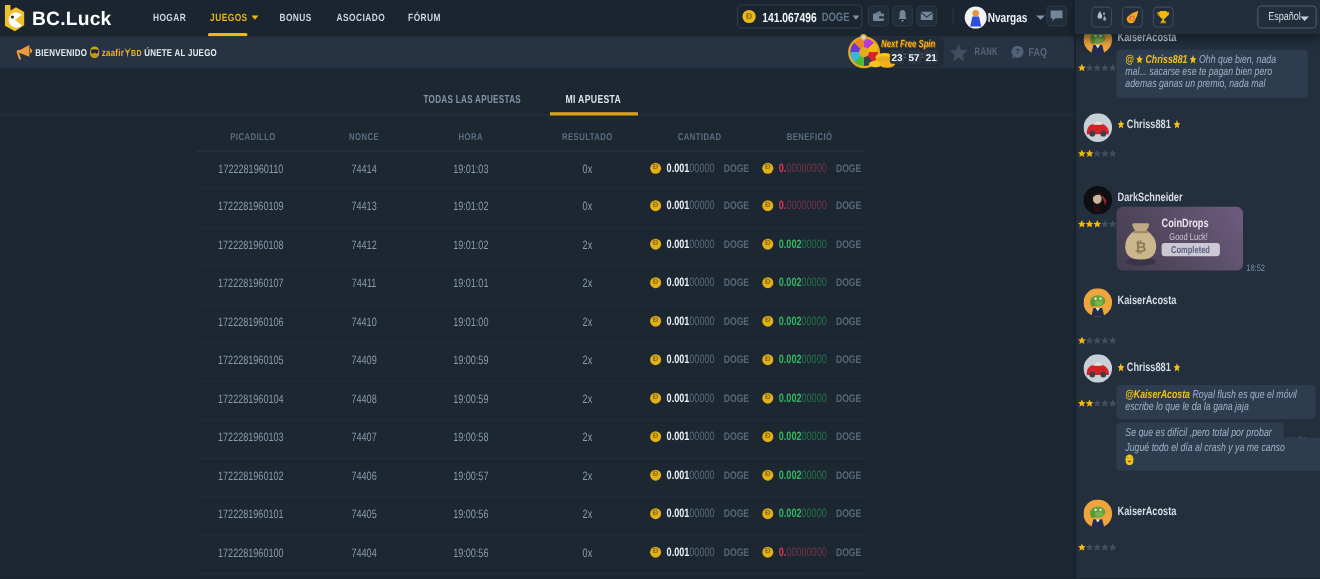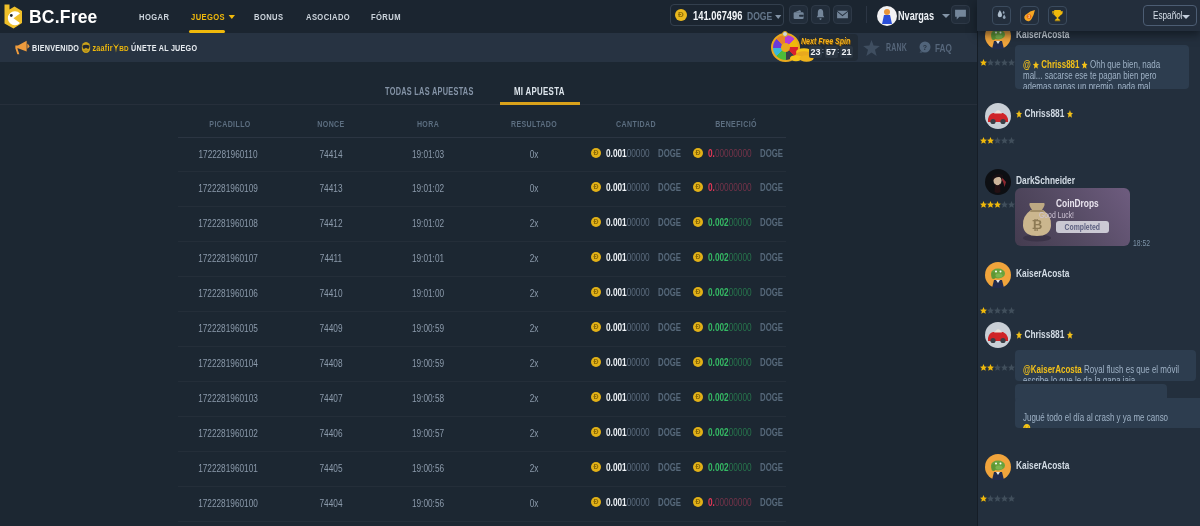--- a/index.html
+++ b/index.html
@@ -53,39 +53,39 @@
 
 #chat { position:absolute; left:977px; top:0; width:223px; height:526px; background:#232f3d; border-left:1px solid #151d26; }
 #chead { position:absolute; left:977px; top:0; width:223px; height:31px; background:#232e3c; box-shadow:0 4px 8px rgba(8,12,18,0.55); z-index:10; }
 .cbtn { position:absolute; top:6px; width:19px; height:19px; border:1px solid #3b4b5e; border-radius:4px; }
 #esp { position:absolute; left:166px; top:5px; width:54px; height:21px; border:1px solid #4c5d73; border-radius:4px; color:#d6dfe8; font-size:10.5px; line-height:19px; padding-left:9px; }
 .av { position:absolute; width:26px; height:26px; border-radius:50%; overflow:hidden; }
 #chat-body { position:absolute; left:977px; top:0; width:223px; height:526px; z-index:2; }
 #chat-body .abs { position:absolute; }
 .uname { position:absolute; left:39px; font-size:11px; font-weight:bold; color:#d3dce5; white-space:nowrap; }
 .sq { display:inline-block; transform:scaleX(0.76); transform-origin:0 50%; white-space:nowrap; }
-.bub { position:absolute; left:38px; background:#2d3d4f; border-radius:4px; padding:14px 8px 0; font-size:10.5px; line-height:11px; color:#9fb2c6; overflow:hidden; }
+.bub { position:absolute; left:38px; background:#2d3d4f; border-radius:4px; padding:4px 8px 0; font-size:10.5px; line-height:11px; color:#9fb2c6; overflow:hidden;font-style:italic; }
 .bin { transform:scaleX(0.76); transform-origin:0 0; width:131%; }
 .ln { white-space:nowrap; }
 .bub .m { color:#f2c019; font-weight:bold; }
 .stars { position:absolute; left:3px; width:40px; }
 .stars svg { margin-right:0px; }
 .ts { position:absolute; font-size:8.5px; color:#7d93a8; transform:scaleX(0.8); transform-origin:0 50%; }
 svg.st { display:inline-block; vertical-align:-1px; }
 </style>
 </head>
 <body>
 
 <div id="nav">
   <svg class="abs" style="left:3px;top:3px" width="20" height="26" viewBox="0 0 20 26">
     <path d="M1.5 1.5 L6.5 1.5 L6.5 6.5 L11.5 3.5 L19 8 L19 20 L10.5 25.5 L1.5 20.5 Z" fill="#f0c02a"></path>
     <path d="M17 10.5 A7 7 0 1 0 17 20 L10.5 15.2 Z" fill="#fff"></path>
     <circle cx="8.3" cy="12.5" r="1.4" fill="#252a31"></circle>
   </svg>
-  <div id="logo-txt">BC.Free</div>
+  <div id="logo-txt">BC.Luck</div>
   <div class="navlink" style="left:139px">HOGAR</div>
   <div class="navlink act" style="left:191px">JUEGOS<span class="caret y"></span></div>
   <div class="navlink" style="left:254px">BONUS</div>
   <div class="navlink" style="left:306px">ASOCIADO</div>
   <div class="navlink" style="left:371px">FÓRUM</div>
   <div id="juegos-ul"></div>
   <div id="balchip"></div>
   <div class="coin abs" style="left:675px;top:9px;width:12px;height:12px;font-size:8px;line-height:12px;">Đ</div>
   <div id="bal">141.067496</div>
   <div id="bal-cur">DOGE <span class="caret" style="margin-left:1px"></span></div>
@@ -387,21 +387,21 @@
       </svg></div>
 <div class="abs" style="left:38px;top:188px;width:115px;height:58px;border-radius:6px;background:linear-gradient(55deg,#443c50 0%,#544a62 45%,#6e5c7f 100%)">
 <svg class="abs" style="left:5px;top:14px" width="36" height="40" viewBox="0 0 36 40">
         <ellipse cx="17" cy="36" rx="14" ry="3.5" fill="#3b3448"></ellipse>
         <path d="M12 8 Q8 2 10 1 L24 1 Q26 2 22 8 Z" fill="#bda983"></path>
         <path d="M11 8 L23 8 Q32 14 31 24 Q30 34 17 34 Q4 34 3 24 Q2 14 11 8 Z" fill="#cbb68e"></path>
         <path d="M11 8 L23 8 L24 10 L10 10 Z" fill="#a08c66"></path>
         <text x="17" y="27" font-size="13" font-weight="bold" fill="#8d7a55" text-anchor="middle">₿</text>
       </svg>
 <div class="abs" style="left:41px;top:9px;font-size:11px;font-weight:bold;color:#e9e4ee"><span class="sq">CoinDrops</span></div>
-<div class="abs" style="left:24px;top:22px;font-size:9px;color:#cfc5d6"><span class="sq">Good Luck!</span></div>
+<div class="abs" style="left:48px;top:22px;font-size:9px;color:#cfc5d6"><span class="sq">Good Luck!</span></div>
 <div class="abs" style="left:41px;top:33px;width:53px;height:12px;background:rgba(228,228,236,0.82);border-radius:3px;text-align:center;font-size:9px;font-weight:bold;color:#5c5f80;line-height:12px"><span class="sq" style="transform-origin:center">Completed</span></div>
 </div>
 <div class="ts" style="left:156px;top:238px">18:52</div>
 <svg class="abs" style="left:8px;top:262px" width="26" height="26" viewBox="0 0 26 26">
       <circle cx="13" cy="13" r="13" fill="#f0a43c"></circle>
       <path d="M7 26 L9 18 L17 18 L19 26 Z" fill="#232c4e"></path>
       <path d="M11 18 L13 21 L15 18 Z" fill="#e8e8ea"></path>
       <ellipse cx="13" cy="11.5" rx="7" ry="5" fill="#67a23d"></ellipse>
       <ellipse cx="8.5" cy="13.5" rx="2.2" ry="3.5" fill="#5d9636"></ellipse>
       <circle cx="11" cy="9.5" r="1" fill="#fff"></circle>

